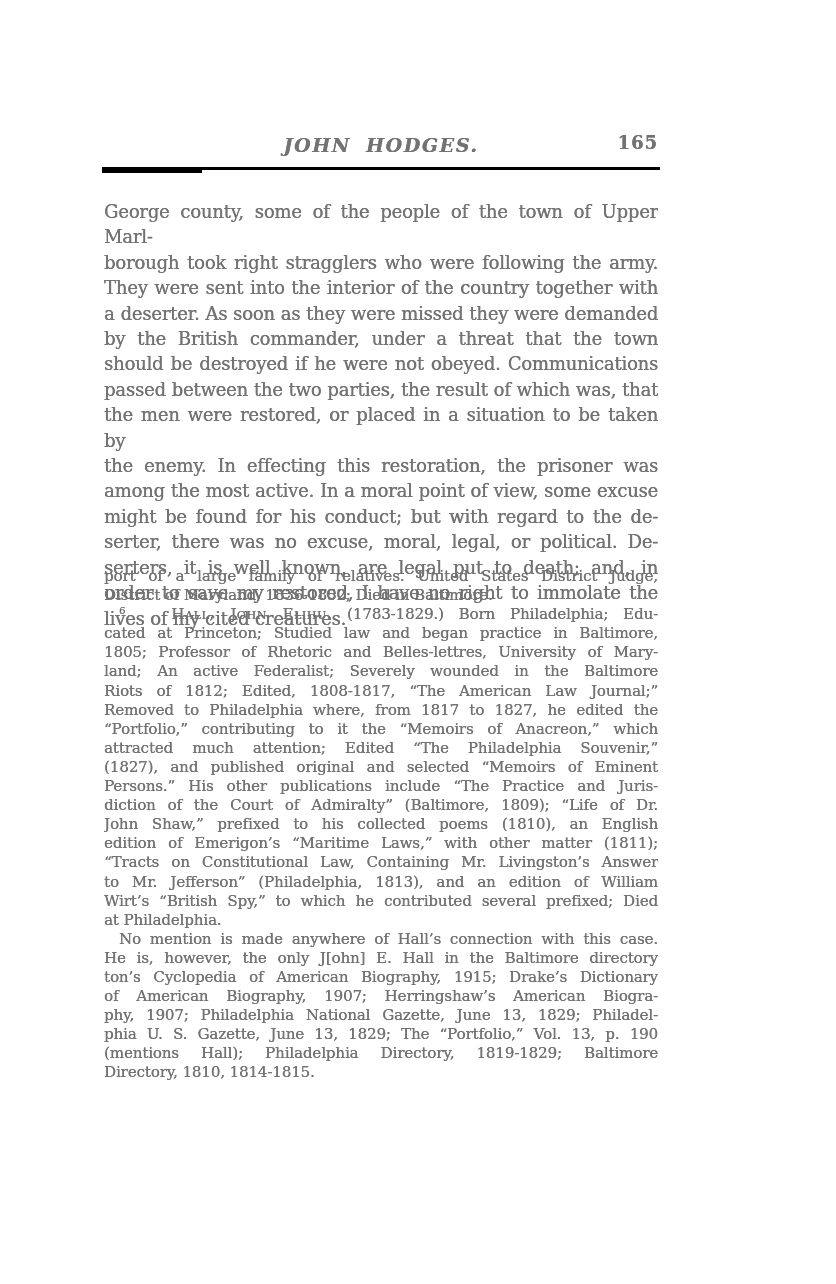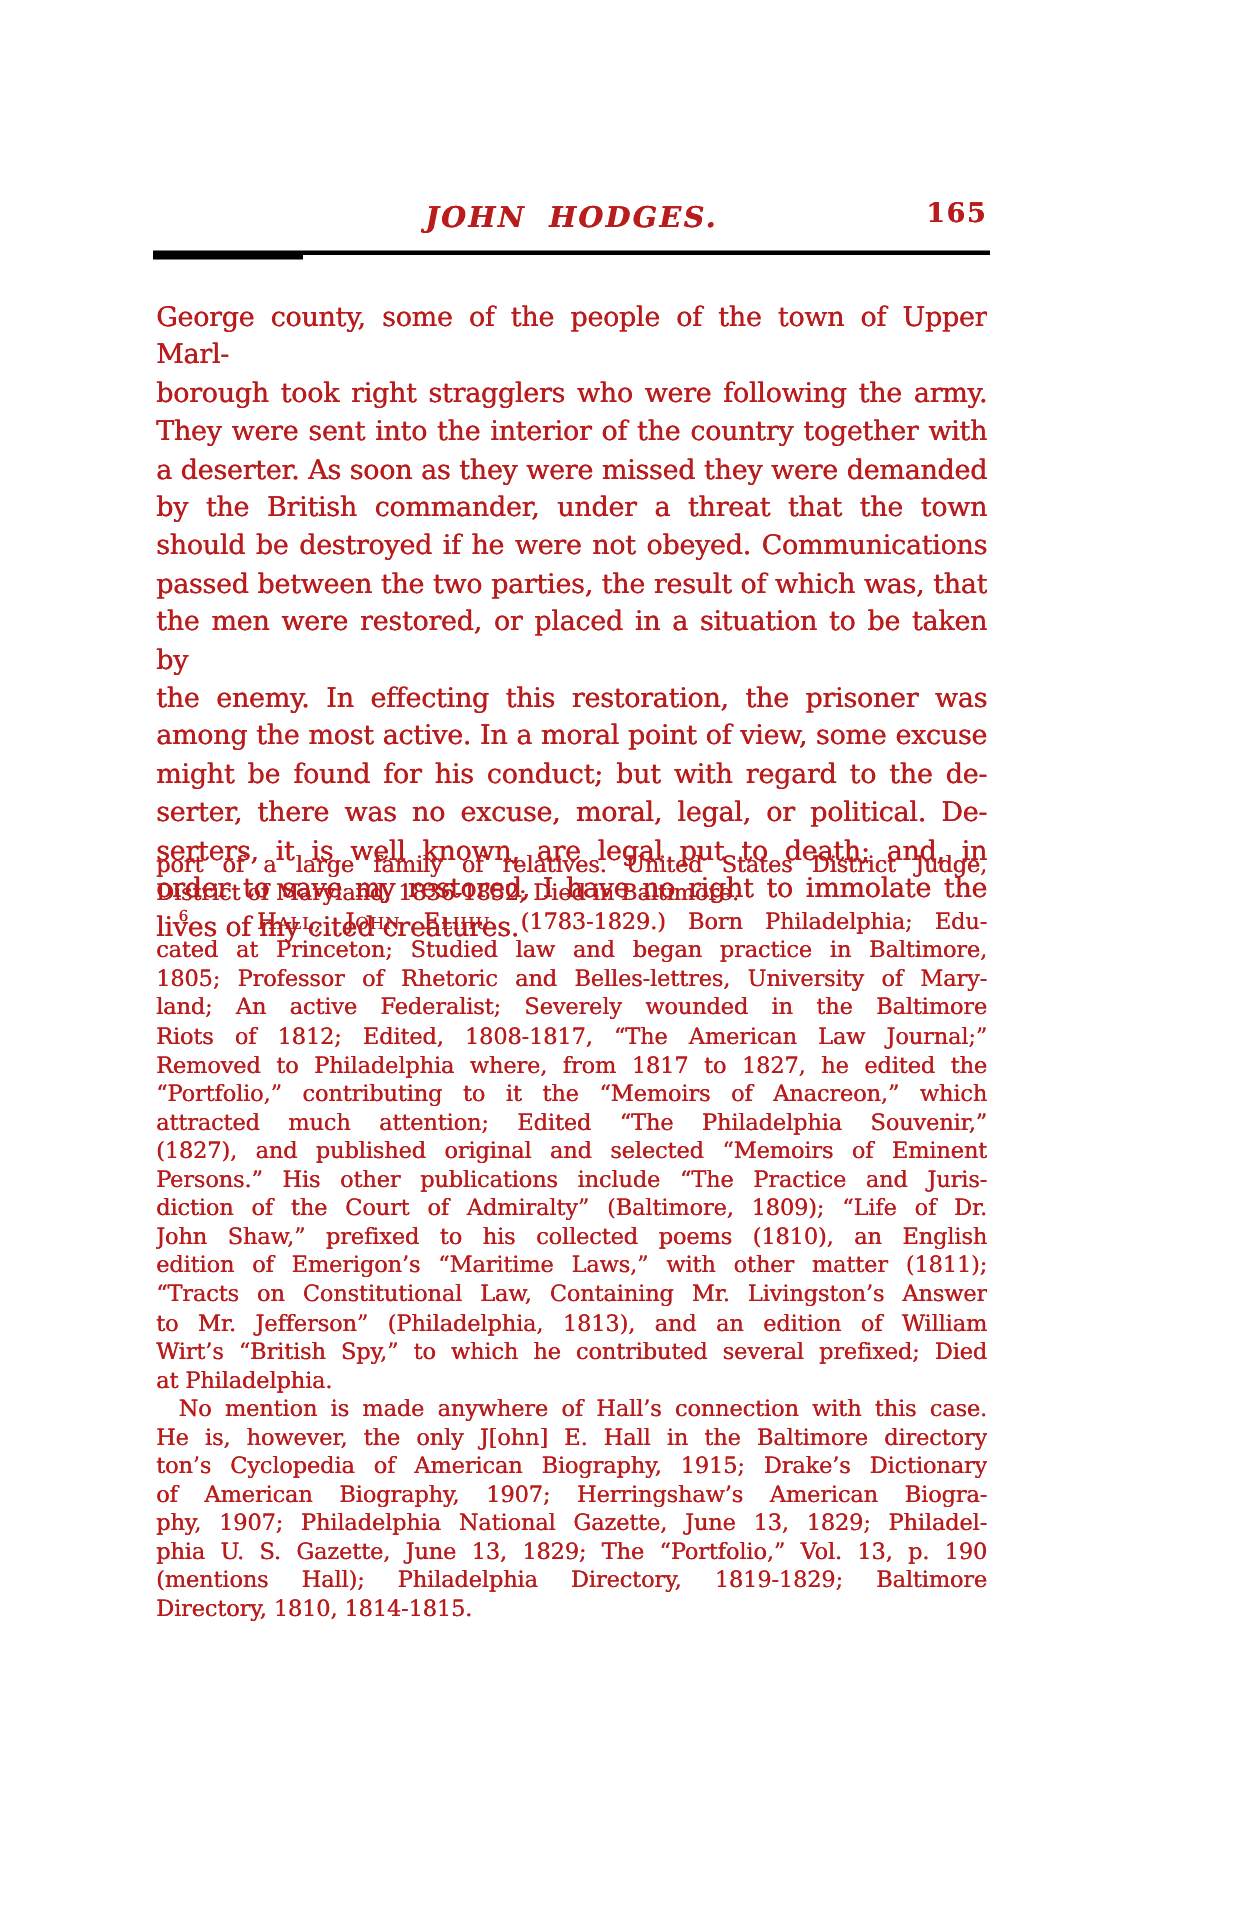--- a/index.html
+++ b/index.html
@@ -5,21 +5,21 @@
   html, body {
     margin: 0;
     padding: 0;
     background: #ffffff;
   }
   .page {
     position: relative;
     width: 836px;
     height: 1284px;
     background: #ffffff;
-    color: #b91c1c;
+    color: #737373;
     font-family: "DejaVu Serif", "Liberation Serif", serif;
     overflow: hidden;
   }
   .header {
     position: absolute;
     top: 134px;
     left: 104px;
     width: 554px;
     height: 30px;
     text-align: center;

